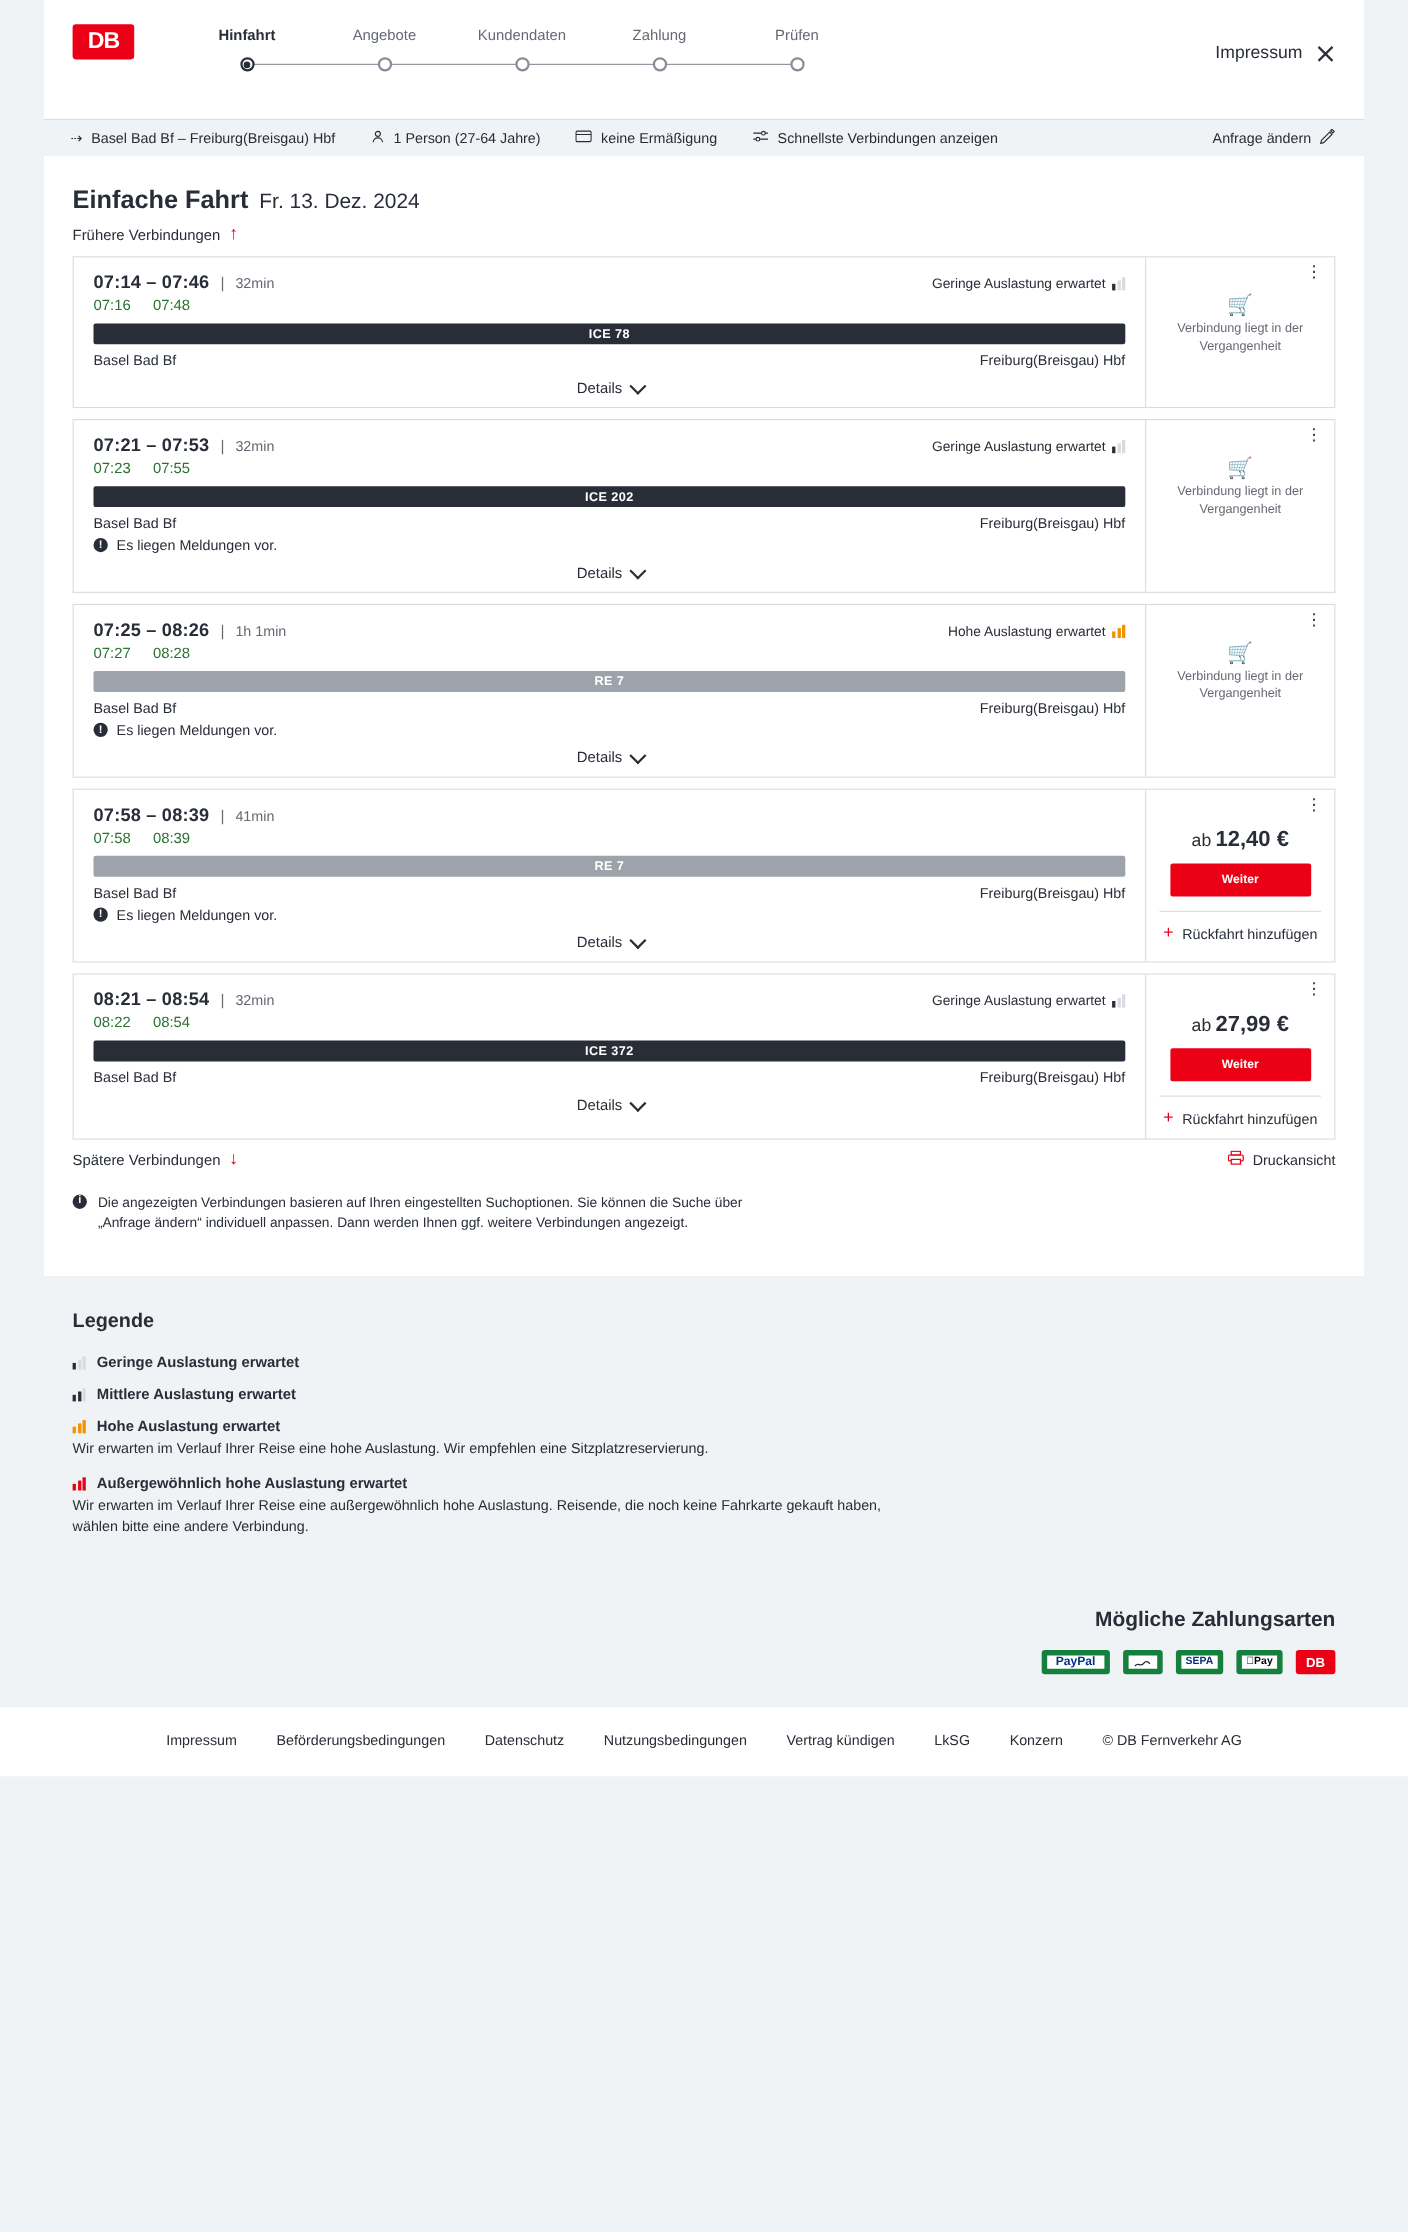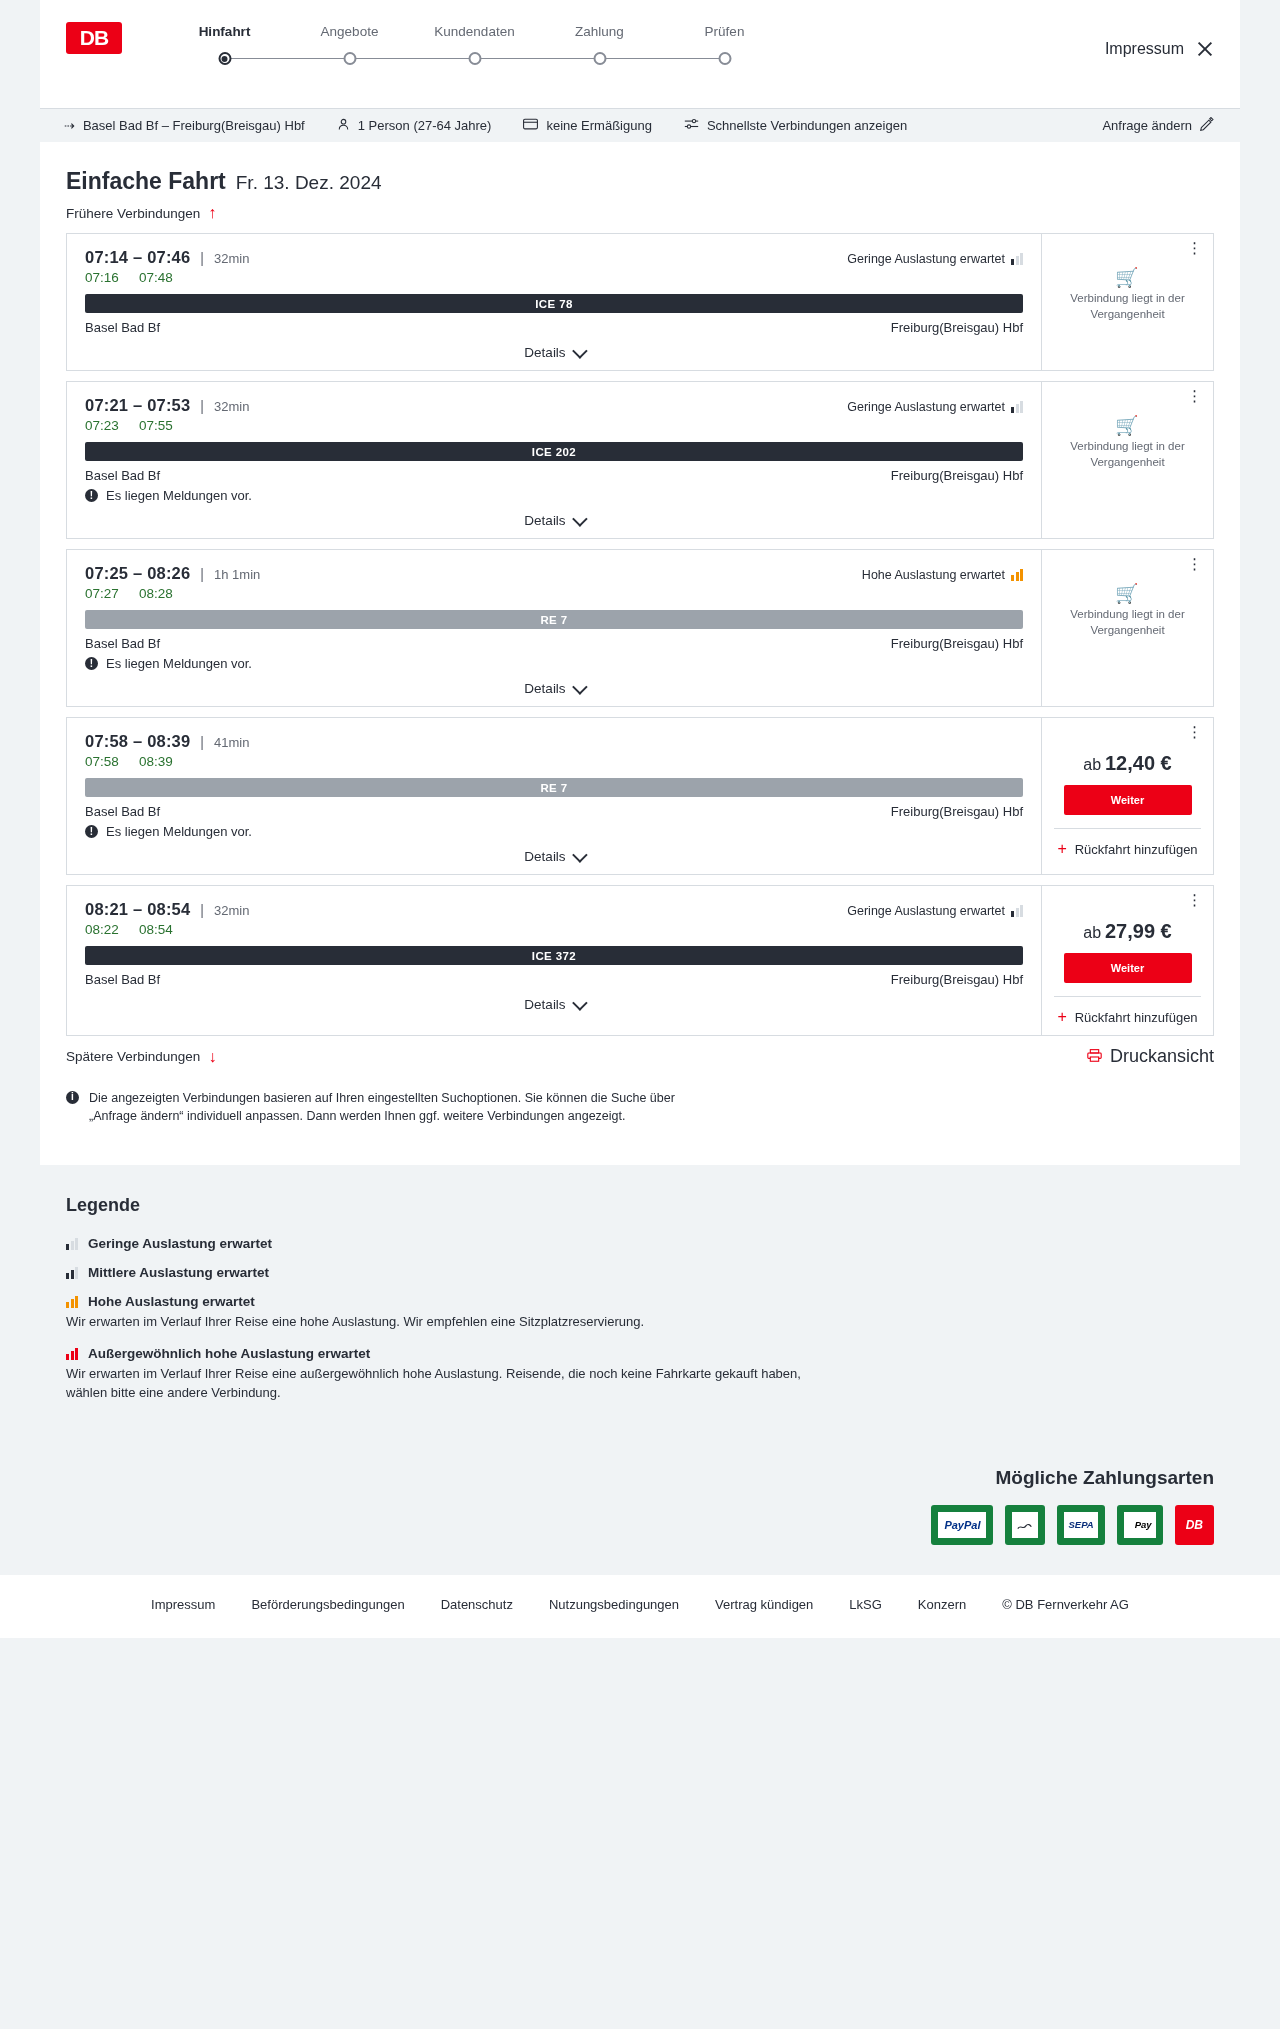--- a/index.html
+++ b/index.html
@@ -131,21 +131,21 @@
   }
   .return-row {
     margin-top:13px; width:100%; border-top:1px solid #d7dce1; padding-top:12px;
     display:flex; align-items:center; justify-content:center; gap:8px;
     font-size:13px; cursor:pointer; padding-bottom:10px;
   }
   .plus { color:#ec0016; font-size:16px; line-height:1; }
 
   .bottom-row { display:flex; align-items:center; margin-top:6px; }
   .later { display:flex; align-items:center; gap:8px; font-size:13.5px; cursor:pointer; }
-  .print { margin-left:auto; display:flex; align-items:center; gap:8px; font-size:18px; cursor:pointer; }
+  .print { margin-left:auto; display:flex; align-items:center; gap:8px; font-size:13px; cursor:pointer; }
   .info-note {
     margin-top:22px; display:flex; gap:10px; font-size:12.5px; color:#282d37;
     line-height:1.45; max-width:640px;
   }
   .i-circle {
     width:13px; height:13px; border-radius:50%; background:#282d37; color:#fff; flex:none;
     font-size:10px; font-weight:bold; display:flex; align-items:center; justify-content:center; margin-top:2px;
   }
 
   
@@ -164,22 +164,22 @@
   .util-ico.l1 i:nth-child(1){ background:#282d37; }
   .util-ico.l2 i:nth-child(1), .util-ico.l2 i:nth-child(2){ background:#282d37; }
   .util-ico.l3 i { background:#f39200; }
   .util-ico.l4 i { background:#ec0016; }
 
   
   .payments { background:#f0f3f5; margin:0 40px; padding:10px 26px 30px 26px; text-align:right; }
   .pay-title { font-size:19px; font-weight:bold; margin-bottom:16px; }
   .pay-icons { display:flex; justify-content:flex-end; align-items:center; gap:12px; }
   .pay-chip {
-    height:40px; min-width:36px; background:#fff; border:7px solid #15803d; border-radius:3px;
-    display:flex; align-items:center; justify-content:center; font-size:9.5px; font-weight:bold; padding:0 4px;font-style:italic;
+    height:22px; min-width:36px; background:#fff; border:5px solid #15803d; border-radius:3px;
+    display:flex; align-items:center; justify-content:center; font-size:9.5px; font-weight:bold; padding:0 4px;
   }
   .pay-chip.paypal { color:#003087; min-width:62px; font-size:11px; }
   .pay-chip.sepa { color:#0a2e7a; }
   .pay-chip.apple { color:#000; }
   .pay-chip.db { background:#ec0016; color:#fff; border-color:#ec0016; font-size:12px; }
 
   
   .footer {
     background:#fff; padding:22px 0 26px 0;
     display:flex; justify-content:center; gap:36px; font-size:13px; color:#282d37;

